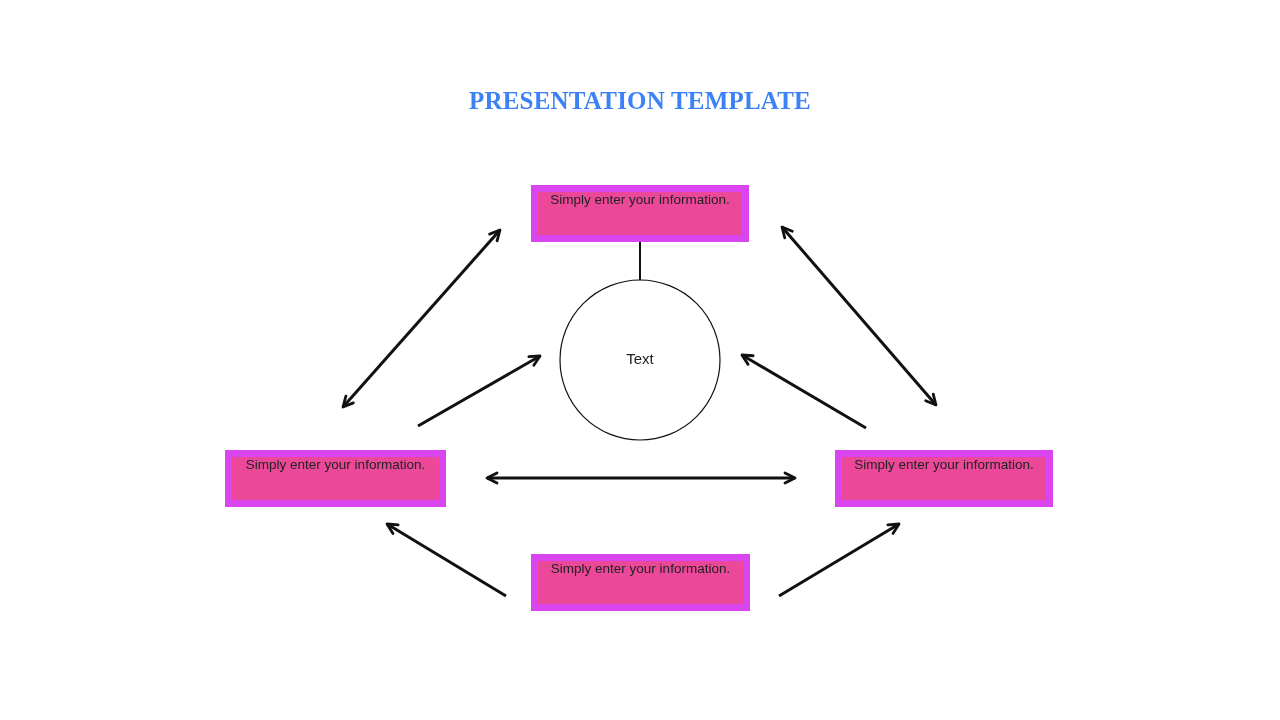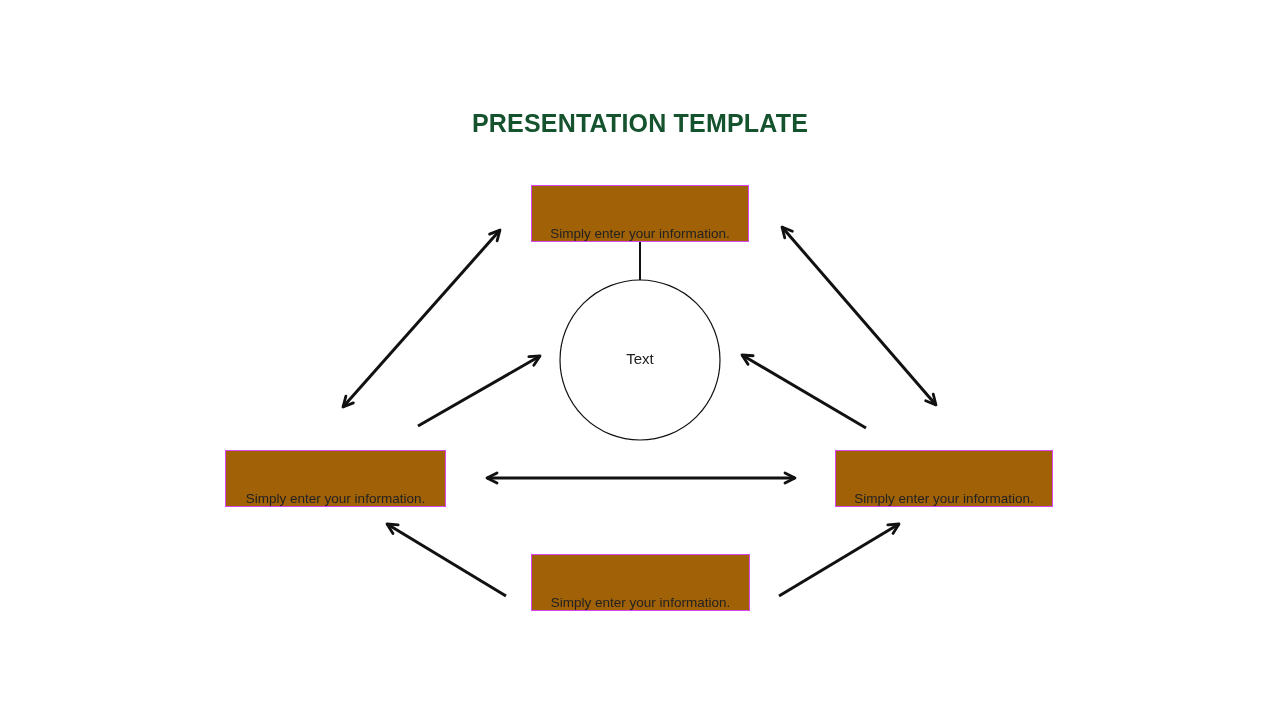--- a/index.html
+++ b/index.html
@@ -11,43 +11,44 @@
   .slide {
     position: relative;
     width: 1280px;
     height: 720px;
     background: #ffffff;
     overflow: hidden;
   }
   .slide-title {
     position: absolute;
     left: 0;
-    top: 106px;
+    top: 84px;
     width: 1280px;
     text-align: center;
     font-size: 25px;
     line-height: 34px;
     font-weight: 700;
-    color: #14532d;
+    color: #3b82f6;
     letter-spacing: 0.2px;
+    font-family: Liberation Serif, serif;
   }
   .diagram-svg {
     position: absolute;
     left: 0;
     top: 0;
     width: 1280px;
     height: 720px;
   }
   .info-box {
     position: absolute;
     box-sizing: border-box;
-    border: 1px solid #d946ef;
-    background: #a16207;
+    border: 7px solid #d946ef;
+    background: #ec4899;
     display: flex;
-    align-items: flex-end;
+    align-items: flex-start;
     justify-content: center;
     text-align: center;
     font-size: 13.5px;
     color: #222222;
   }
   .box-top    { left: 531px; top: 185px; width: 218px; height: 57px; }
   .box-left   { left: 225px; top: 450px; width: 221px; height: 57px; }
   .box-right  { left: 835px; top: 450px; width: 218px; height: 57px; }
   .box-bottom { left: 531px; top: 554px; width: 219px; height: 57px; }
   .circle-label {

